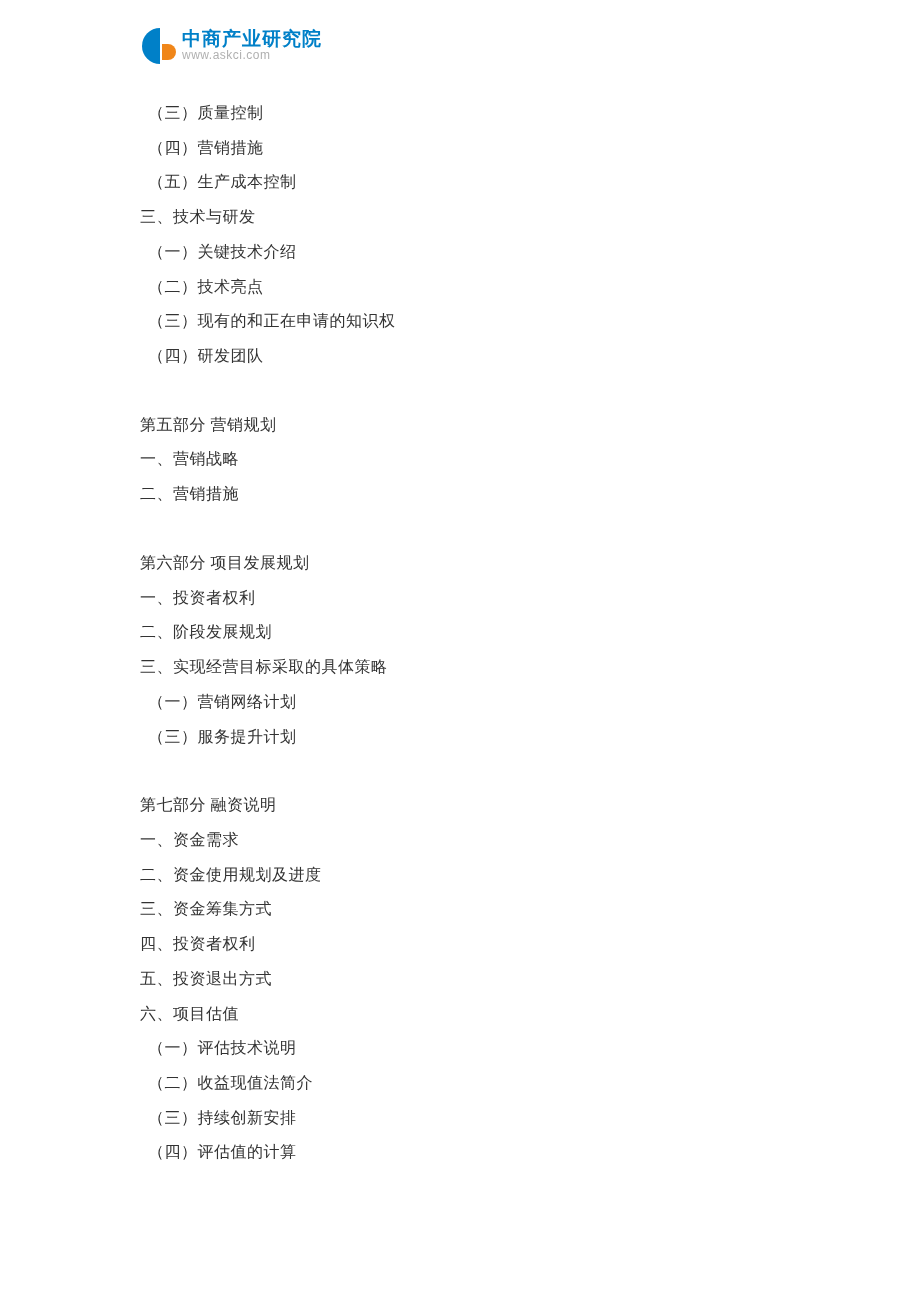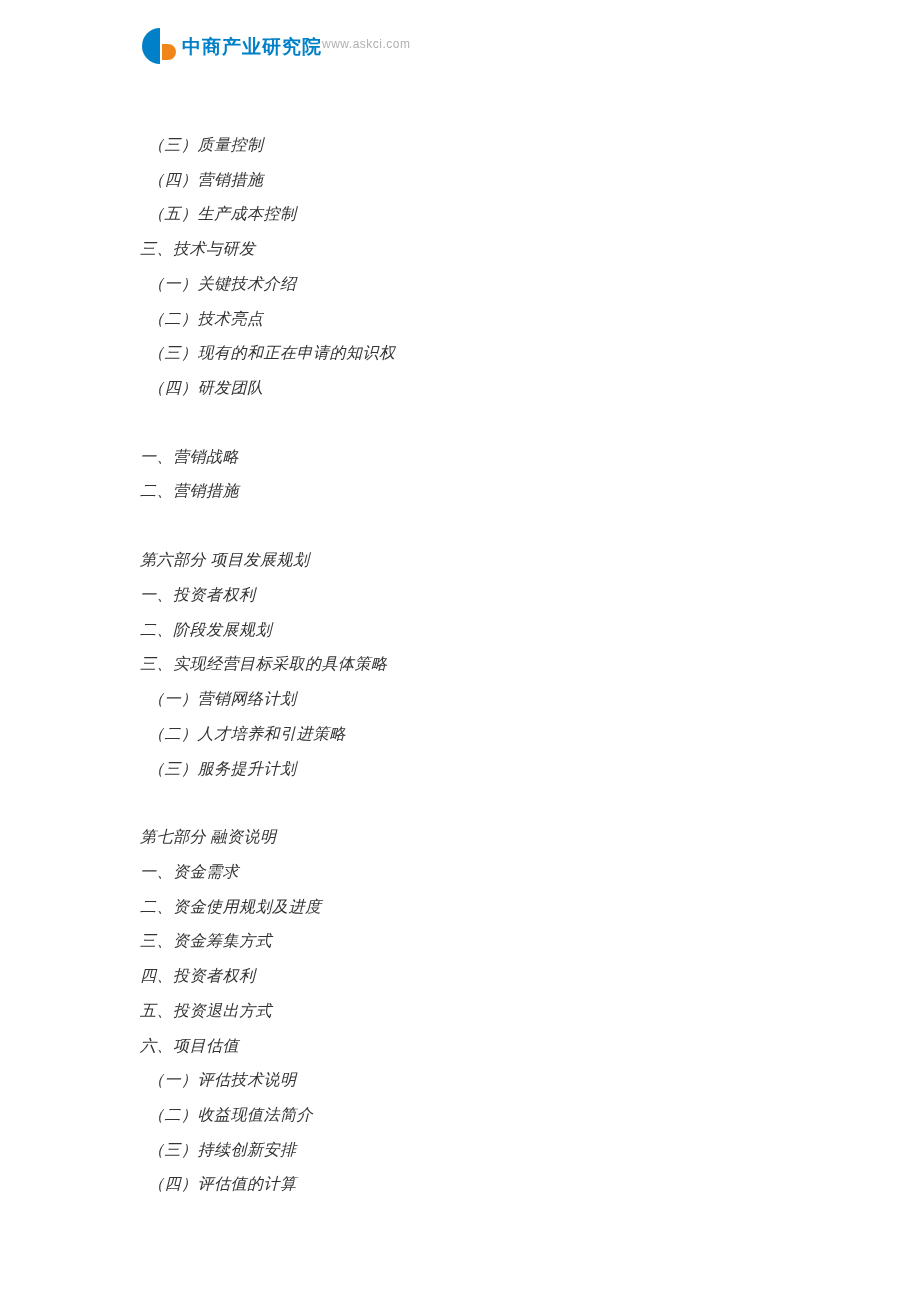--- a/index.html
+++ b/index.html
@@ -40,43 +40,42 @@
       position: absolute;
       width: 14px;
       height: 16px;
       left: 20px;
       top: 16px;
       background: #f08619;
       border-radius: 0 8px 8px 0;
     }
     .logo-text {
       display: flex;
-      flex-direction: row;
+      flex-direction: column;
     }
     .logo-cn {
       font-family: "Microsoft YaHei", "微软雅黑", sans-serif;
       font-weight: bold;
       font-size: 19px;
       color: #0080c8;
       letter-spacing: 1px;
       line-height: 1;
     }
     .logo-en {
       font-family: Arial, sans-serif;
       font-size: 12px;
       color: #b0b0b0;
       letter-spacing: 0.5px;
       line-height: 1.2;
     }
     .content {
       position: absolute;
-      top: 128px;
+      top: 96px;
       left: 140px;
       right: 140px;
-      font-style: italic;
     }
     .toc-line {
       font-size: 16px;
       color: #333333;
       line-height: 2.17;
       letter-spacing: 0.5px;
     }
     .indent-1 {
       padding-left: 8px;
     }
@@ -101,29 +100,29 @@
 <div class="content" id="toc-container">
     <div class="toc-line indent-1">（三）质量控制</div>
     <div class="toc-line indent-1">（四）营销措施</div>
     <div class="toc-line indent-1">（五）生产成本控制</div>
     <div class="toc-line">三、技术与研发</div>
     <div class="toc-line indent-1">（一）关键技术介绍</div>
     <div class="toc-line indent-1">（二）技术亮点</div>
     <div class="toc-line indent-1">（三）现有的和正在申请的知识权</div>
     <div class="toc-line indent-1">（四）研发团队</div>
     <div class="section-gap"></div>
+    <div class="toc-line">第五部分 营销规划</div>
     <div class="toc-line">一、营销战略</div>
     <div class="toc-line">二、营销措施</div>
     <div class="section-gap"></div>
     <div class="toc-line">第六部分 项目发展规划</div>
     <div class="toc-line">一、投资者权利</div>
     <div class="toc-line">二、阶段发展规划</div>
     <div class="toc-line">三、实现经营目标采取的具体策略</div>
     <div class="toc-line indent-1">（一）营销网络计划</div>
-    <div class="toc-line indent-1">（二）人才培养和引进策略</div>
     <div class="toc-line indent-1">（三）服务提升计划</div>
     <div class="section-gap"></div>
     <div class="toc-line">第七部分 融资说明</div>
     <div class="toc-line">一、资金需求</div>
     <div class="toc-line">二、资金使用规划及进度</div>
     <div class="toc-line">三、资金筹集方式</div>
     <div class="toc-line">四、投资者权利</div>
     <div class="toc-line">五、投资退出方式</div>
     <div class="toc-line">六、项目估值</div>
     <div class="toc-line indent-1">（一）评估技术说明</div>

